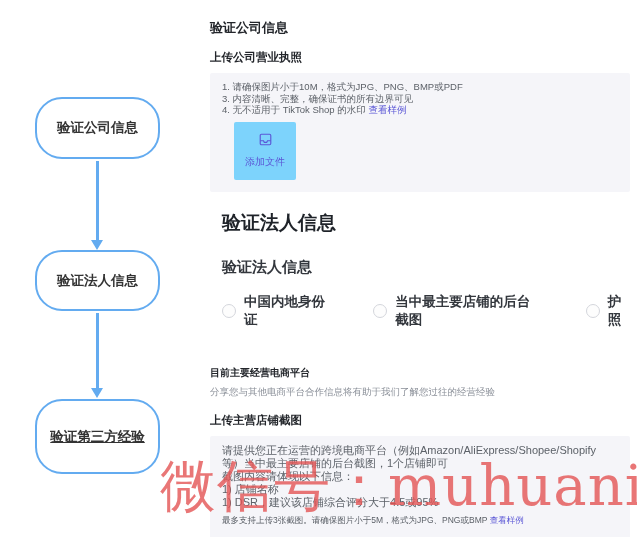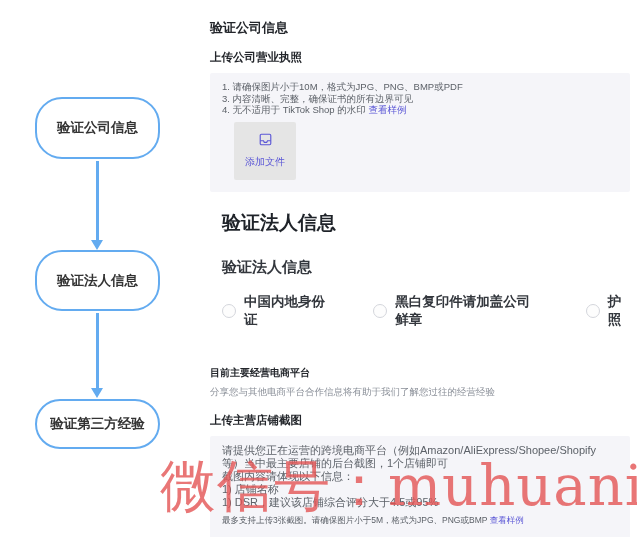--- a/index.html
+++ b/index.html
@@ -6,36 +6,36 @@
   .screen{position:relative;width:637px;height:537px;background:#ffffff;overflow:hidden;
           font-family:"Liberation Sans",sans-serif;color:#23262b;}
 
   
   .flow-node{position:absolute;left:35px;width:125px;background:#fff;
              border:2.5px solid #63abf0;border-radius:27px;
              display:flex;align-items:center;justify-content:center;
              font-size:13.5px;font-weight:600;color:#333;box-sizing:border-box;}
   .node1{top:97px;height:62px;}
   .node2{top:250px;height:61px;}
-  .node3{top:399px;height:50px;}
+  .node3{top:399px;height:75px;text-decoration:underline;}
   .arrow-line{position:absolute;left:96px;width:3px;background:#63abf0;}
   .arrow-head{position:absolute;left:91px;width:0;height:0;
               border-left:6px solid transparent;border-right:6px solid transparent;
               border-top:10px solid #63abf0;}
   .a1-line{top:161px;height:80px;} .a1-head{top:240px;}
   .a2-line{top:313px;height:76px;} .a2-head{top:388px;}
 
   
   .content{position:absolute;left:210px;top:20px;width:420px;}
   .sec-title{font-size:13px;font-weight:bold;color:#23262b;line-height:16px;}
   .field-label{font-size:11.5px;font-weight:bold;color:#23262b;margin-top:14px;}
   .panel{background:#f5f5f9;margin-top:8px;padding:8px 12px 12px;border-radius:2px;}
   .rule{font-size:9.5px;line-height:11.5px;color:#5c6168;}
   .link{color:#5b57d6;cursor:pointer;}
-  .upload-box{width:62px;height:58px;background:#e5e5e5;margin:6px 0 0 12px;
+  .upload-box{width:62px;height:58px;background:#7dd3fc;margin:6px 0 0 12px;
               display:flex;flex-direction:column;align-items:center;justify-content:center;
               gap:5px;cursor:pointer;border-radius:2px;}
   .upload-box .cap{font-size:10px;color:#5b57d6;}
 
   .big-heading{font-size:19px;font-weight:bold;color:#1f2329;margin-top:18px;padding-left:12px;}
   .sub-heading{font-size:15px;font-weight:600;color:#33373d;margin-top:22px;padding-left:12px;}
   .radio-row{display:flex;align-items:center;margin-top:16px;padding-left:12px;}
   .radio-opt{display:flex;align-items:center;gap:8px;cursor:pointer;}
   .radio-opt + .radio-opt{margin-left:46px;}
   .radio-circle{width:14px;height:14px;border:1px solid #d4d6dc;border-radius:50%;
@@ -92,21 +92,21 @@
     <div class="big-heading">验证法人信息</div>
     <div class="sub-heading">验证法人信息</div>
 
     <div class="radio-row">
       <div class="radio-opt">
         <span class="radio-circle"></span>
         <span class="radio-label">中国内地身份证</span>
       </div>
       <div class="radio-opt">
         <span class="radio-circle"></span>
-        <span class="radio-label">黑白复印件请加盖公司鲜章</span>
+        <span class="radio-label">当中最主要店铺的后台截图</span>
       </div>
       <div class="radio-opt">
         <span class="radio-circle"></span>
         <span class="radio-label">护照</span>
       </div>
     </div>
 
     <div class="plat-title">目前主要经营电商平台</div>
     <div class="plat-sub">分享您与其他电商平台合作信息将有助于我们了解您过往的经营经验</div>
     <div class="field-label">上传主营店铺截图</div>

